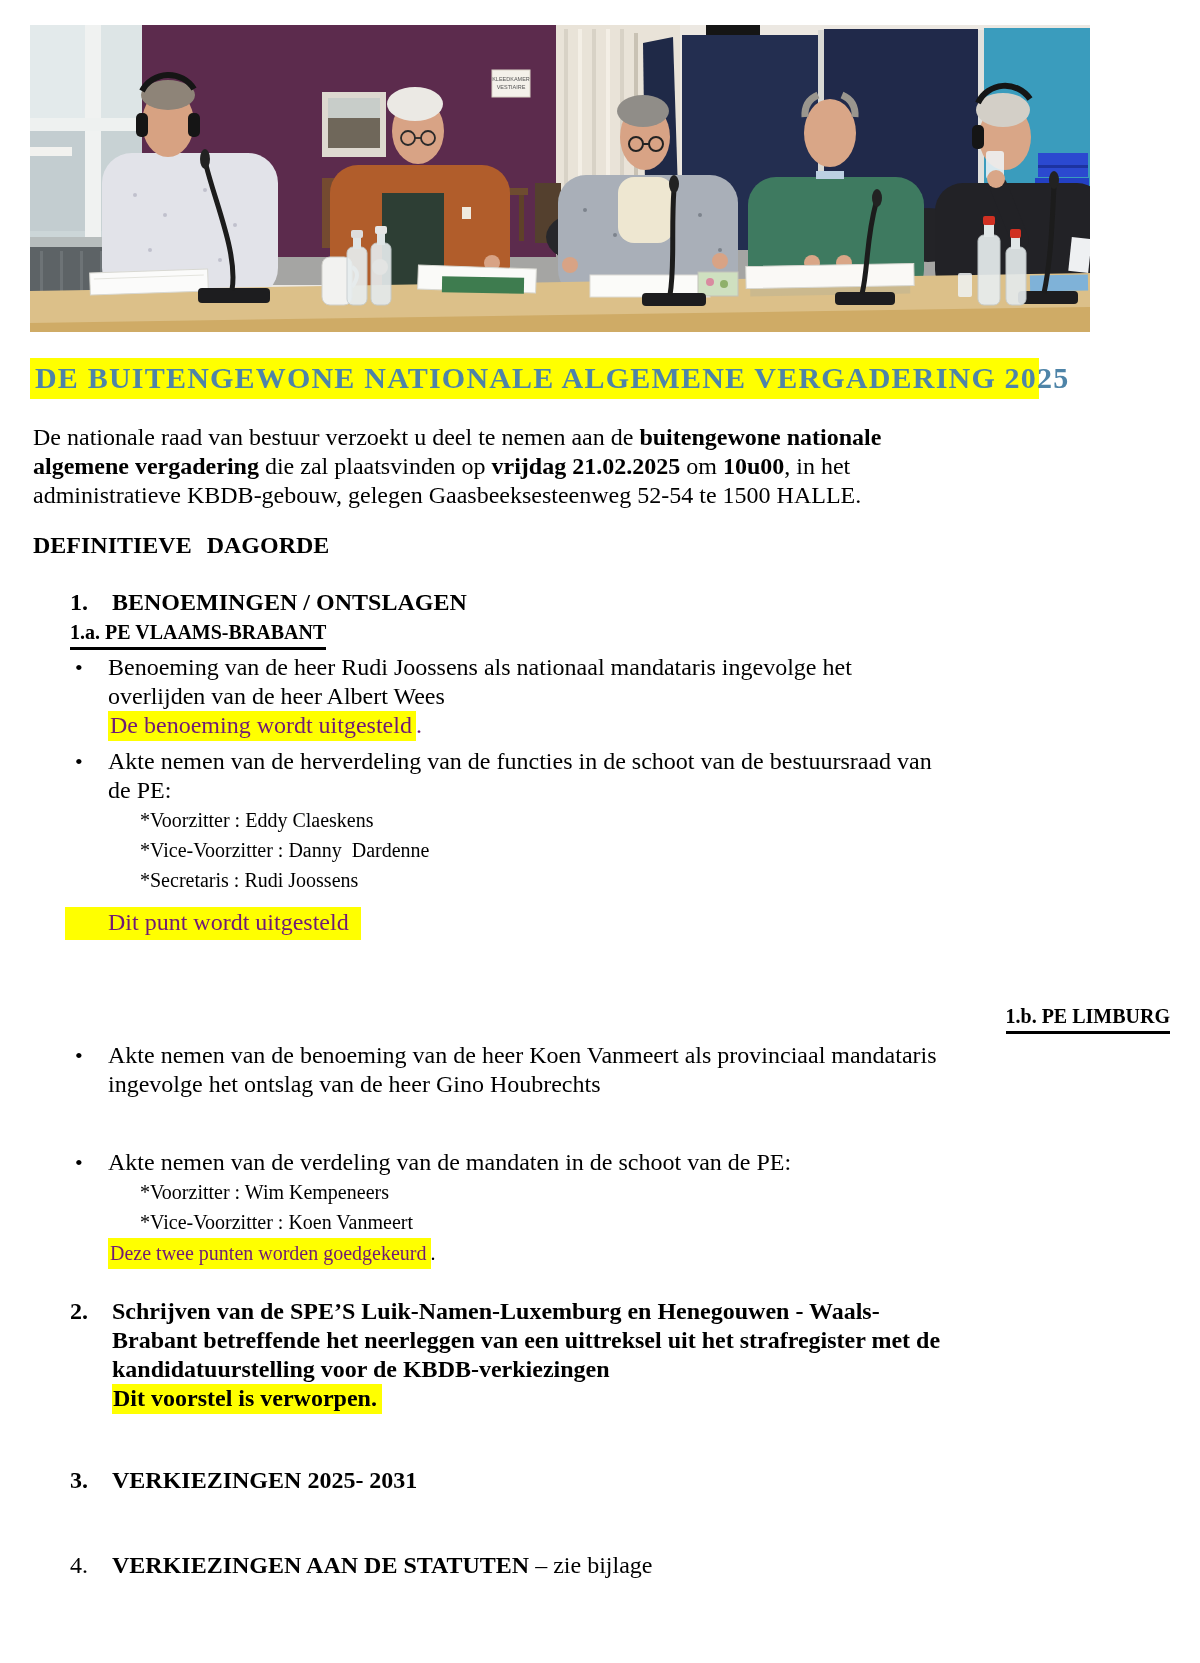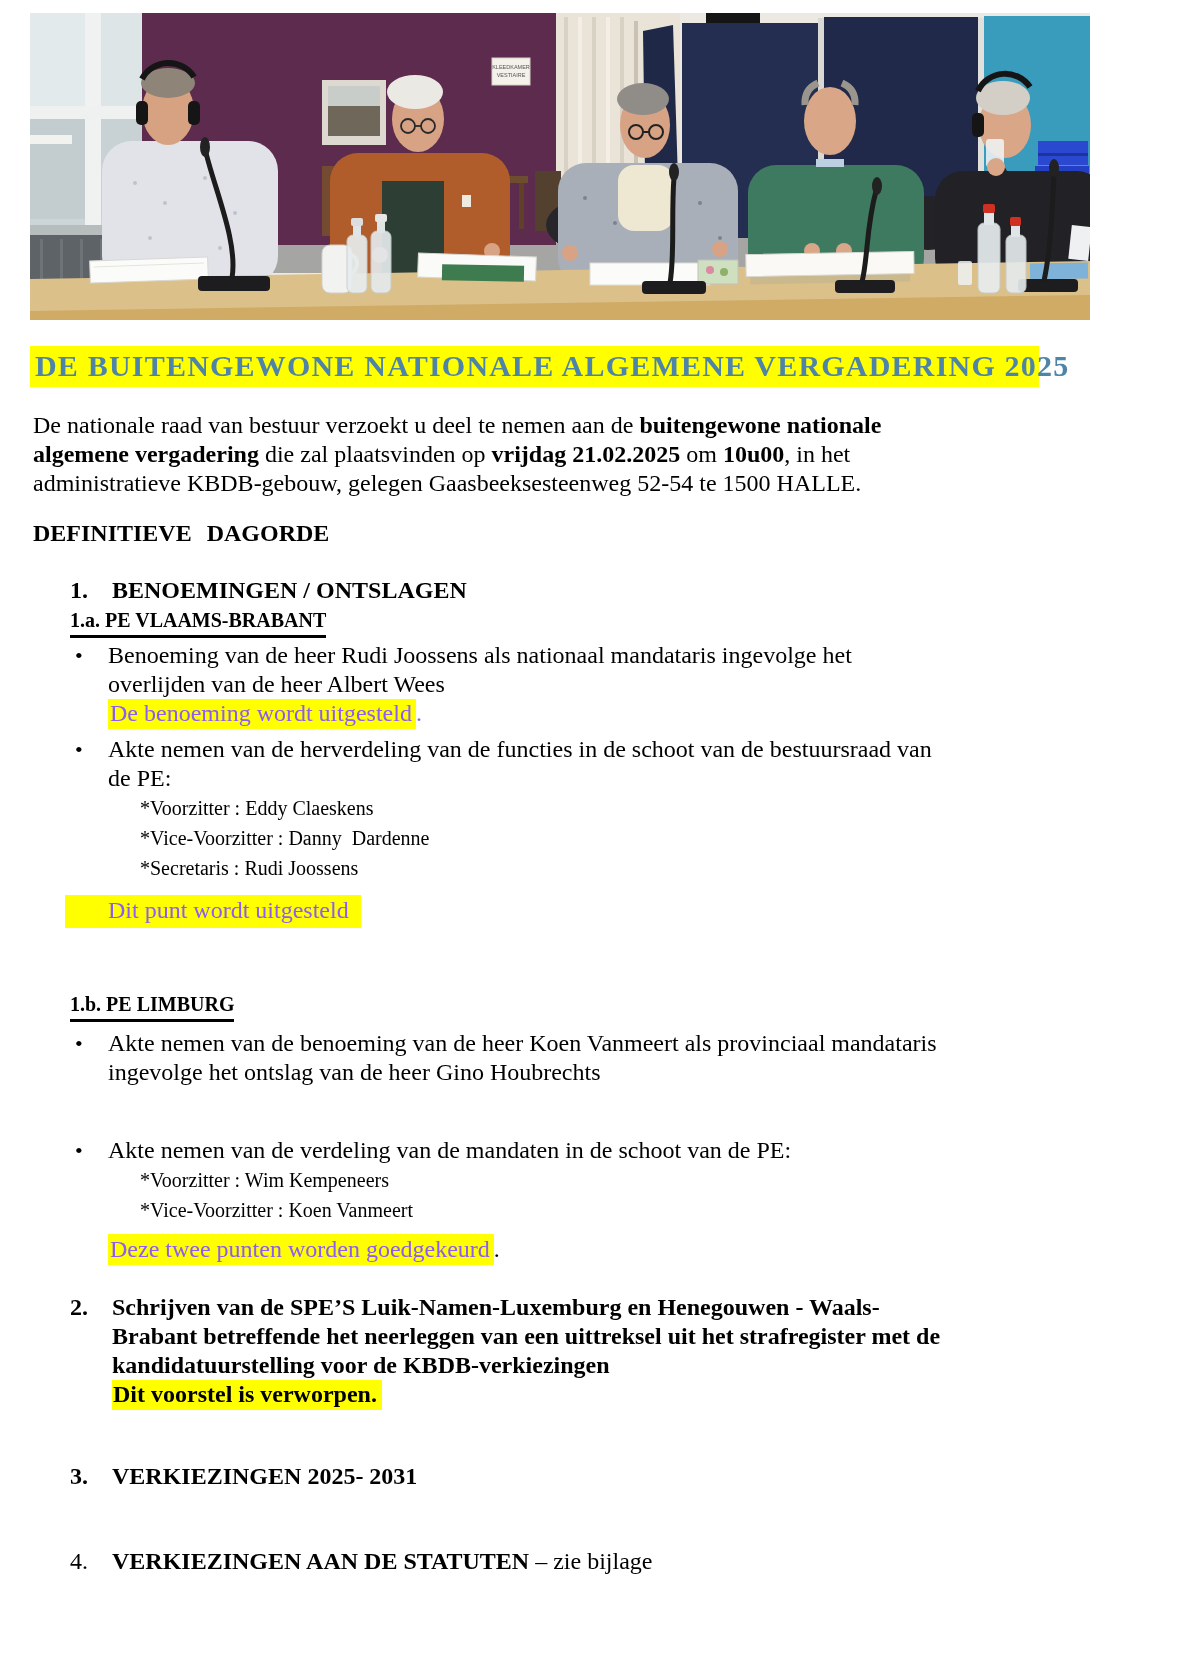--- a/index.html
+++ b/index.html
@@ -1,48 +1,48 @@
 <!DOCTYPE html>
 <html><head>
 <meta charset="utf-8">
 <style>
   html,body{margin:0;padding:0;background:#ffffff;}
   body{width:1200px;height:1663px;font-family:"Liberation Serif",serif;color:#000;overflow:hidden;}
-  .page{padding:13px 30px 0 30px;}
+  .page{padding:25px 30px 0 30px;}
   .photo-wrap{width:1060px;height:307px;}
   .photo-wrap svg{display:block;}
   .content{margin-left:3px;}
   .title-bar{margin-top:26px;width:1009px;box-sizing:border-box;background:#ffff00;color:#4e84a8;
              font-weight:bold;font-size:30px;line-height:1.12;letter-spacing:1.2px;
              padding:3px 5px 4px 5px;white-space:nowrap;}
   .intro{margin-top:24px;font-size:24px;line-height:29px;}
   .line{white-space:nowrap;}
   b{font-weight:bold;}
   .agenda-head{margin-top:22px;font-size:24px;font-weight:bold;word-spacing:9px;}
   .num-row{display:flex;margin-left:37px;font-size:24px;line-height:29px;}
   .num{width:42px;flex:none;font-weight:bold;}
   .num.plain{font-weight:normal;}
   .bold-title{font-weight:bold;}
   .sec-head{margin-left:37px;margin-top:1px;font-size:20px;line-height:29px;}
   .sec-head span{font-weight:bold;border-bottom:3px solid #000;padding-bottom:0px;display:inline-block;}
   .bullet-row{display:flex;margin-left:42px;font-size:24px;line-height:29px;}
   .bullet-glyph{width:33px;flex:none;font-size:22px;}
   .roles{margin-left:107px;font-size:20px;line-height:30px;}
   .hl{background:#ffff00;}
-  .red{color:#8b5cf6;}
+  .red{color:#701a75;}
   .blackdot{color:#000;}
   .dec-inline{display:inline-block;padding:0 4px 1px 2px;}
   .dit-punt{margin-left:32px;margin-top:12px;font-size:24px;line-height:29px;}
   .dit-punt .hl{display:inline-block;padding:1px 12px 3px 43px;}
-  .deze-dec{margin-left:75px;margin-top:9px;font-size:24px;line-height:30px;}
+  .deze-dec{margin-left:75px;margin-top:1px;font-size:20px;line-height:30px;}
   .deze-dec .hl{display:inline-block;padding:0 4px 1px 2px;}
   .item2-dec .hl{display:inline-block;padding:0 5px 1px 1px;font-weight:bold;}
   .mt-b1{margin-top:3px;}
   .mt-b2{margin-top:6px;}
-  .sec-b{margin-top:62px;}
+  .sec-b{margin-top:62px;text-align:right;}
   .sec-b-bullet1{margin-top:7px;}
   .sec-b-bullet2{margin-top:49px;}
   .item2{margin-top:28px;}
   .item3{margin-top:52px;}
   .item4{margin-top:56px;}
 </style>
 </head>
 <body>
 
 <div class="page">

